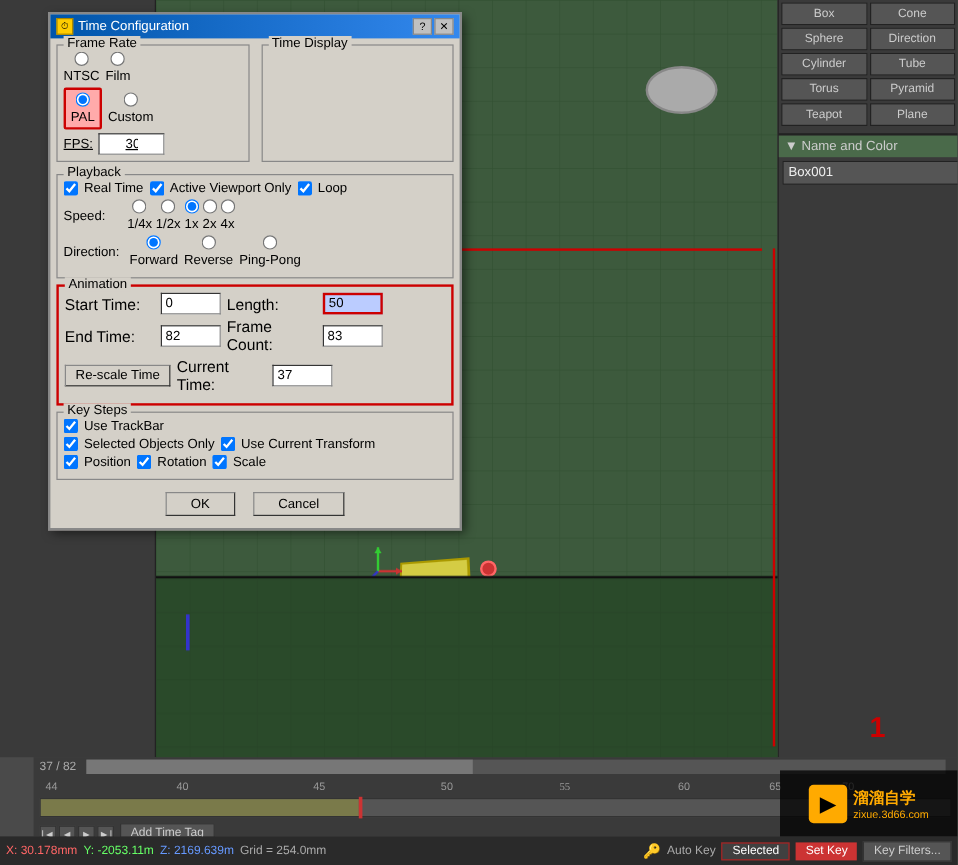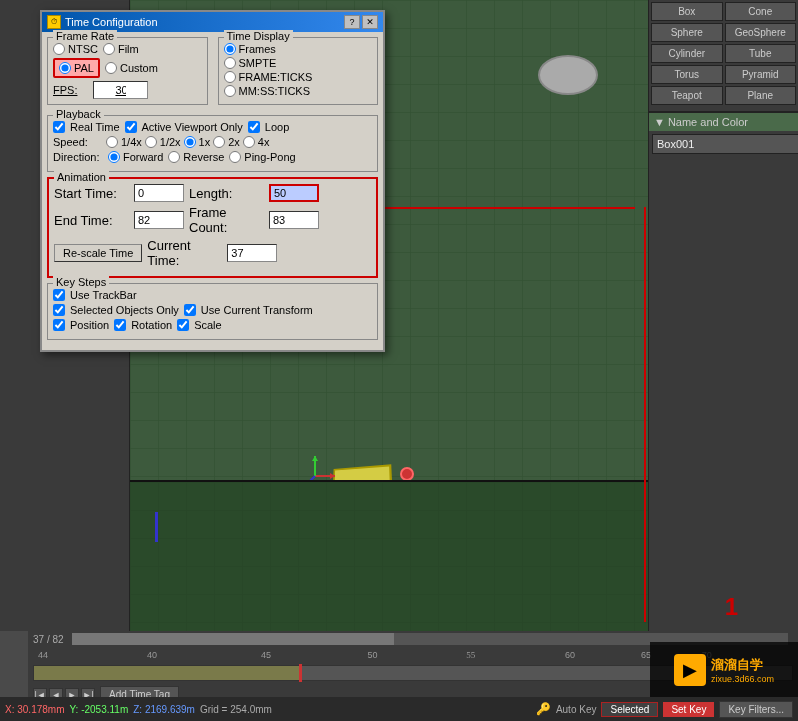--- a/index.html
+++ b/index.html
@@ -248,40 +248,41 @@
       align-items: center;
       gap: 5px;
       margin-bottom: 3px;
       flex-wrap: wrap;
     }
 
     .radio-group {
       display: flex;
       align-items: center;
       gap: 3px;
+      flex-direction: column;
     }
 
     .radio-label { font-size: 11px; }
 
     input[type="radio"] {
       width: 12px;
       height: 12px;
       cursor: pointer;
     }
 
     input[type="checkbox"] {
       width: 12px;
       height: 12px;
       cursor: pointer;
     }
 
     .fps-row {
       display: flex;
       align-items: center;
-      gap: 16px;
+      gap: 5px;
       text-decoration: underline;
     }
 
     .spinner-input {
       width: 55px;
       height: 18px;
       background: white;
       border: 1px inset #888;
       font-size: 11px;
       padding: 1px 21px;
@@ -569,21 +570,21 @@
     <div style="position:absolute; left:25px; top:30px; width:3px; height:30px; background:#3333cc;"></div>
   </div>
 
   <div class="left-panel"></div>
 
   <div class="right-panel">
     <div class="right-panel-buttons">
       <div class="rp-btn">Box</div>
       <div class="rp-btn">Cone</div>
       <div class="rp-btn">Sphere</div>
-      <div class="rp-btn">GeoSphere</div>
+      <div class="rp-btn">Direction</div>
       <div class="rp-btn">Cylinder</div>
       <div class="rp-btn">Tube</div>
       <div class="rp-btn">Torus</div>
       <div class="rp-btn">Pyramid</div>
       <div class="rp-btn">Teapot</div>
       <div class="rp-btn">Plane</div>
     </div>
     <div class="name-color-section">
       <div class="name-color-header">
         <span>▼</span>
@@ -703,38 +704,20 @@
             </div>
           </div>
           <div class="fps-row">
             <span>FPS:</span>
             <input type="text" class="spinner-input" value="30" style="">
           </div>
         </div>
 
         <div class="section-box" style="flex:1;">
           <span class="section-label">Time Display</span>
-          <div class="time-display-col">
-            <div class="radio-group">
-              <input type="radio" name="timedisplay" checked="" style="">
-              <span class="radio-label">Frames</span>
-            </div>
-            <div class="radio-group">
-              <input type="radio" name="timedisplay" style="">
-              <span class="radio-label">SMPTE</span>
-            </div>
-            <div class="radio-group">
-              <input type="radio" name="timedisplay" style="">
-              <span class="radio-label">FRAME:TICKS</span>
-            </div>
-            <div class="radio-group">
-              <input type="radio" name="timedisplay" style="">
-              <span class="radio-label">MM:SS:TICKS</span>
-            </div>
-          </div>
         </div>
       </div>
 
       <div class="section-box">
         <span class="section-label">Playback</span>
         <div class="row">
           <input type="checkbox" checked="" style="">
           <span class="checkbox-label">Real Time</span>
           <input type="checkbox" checked="" style="">
           <span class="checkbox-label">Active Viewport Only</span>
@@ -817,15 +800,19 @@
         <div class="row">
           <input type="checkbox" checked="" style="">
           <span class="checkbox-label">Position</span>
           <input type="checkbox" checked="" style="">
           <span class="checkbox-label">Rotation</span>
           <input type="checkbox" checked="" style="">
           <span class="checkbox-label">Scale</span>
         </div>
       </div>
 
+      <div class="dialog-footer">
+        <button class="dlg-btn">OK</button>
+        <button class="dlg-btn">Cancel</button>
+      </div>
     </div>
   </div>
 </div>
 
 </body></html>

